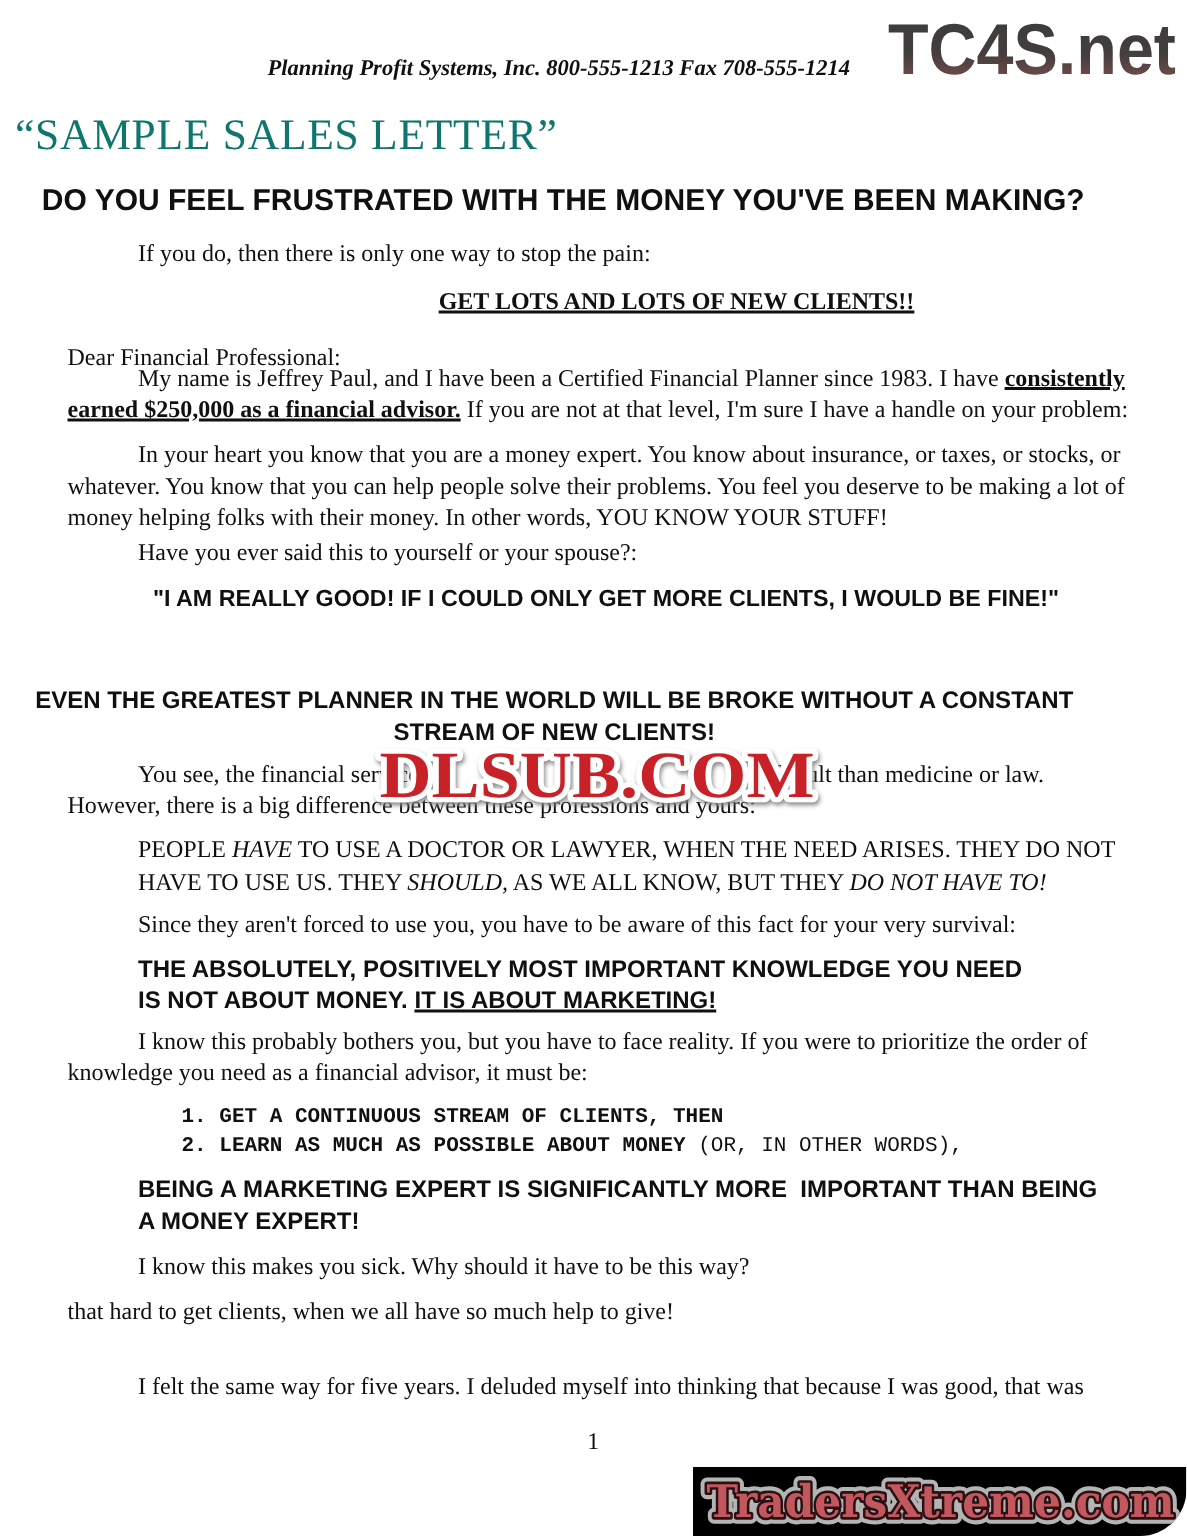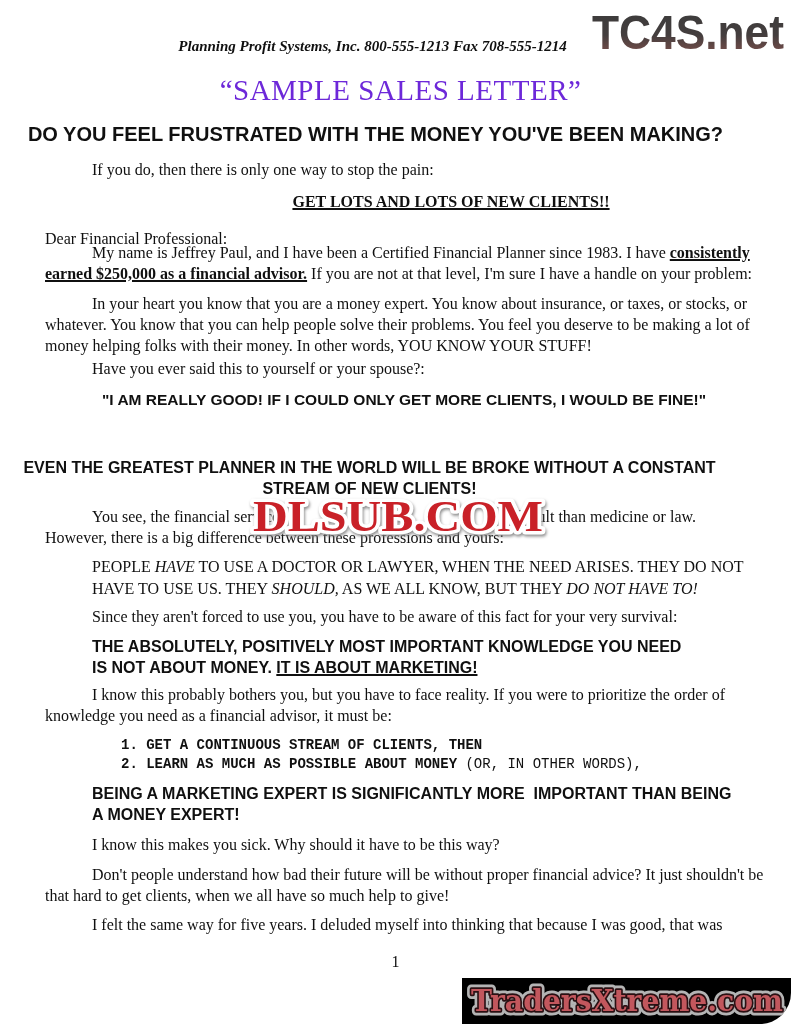--- a/index.html
+++ b/index.html
@@ -1,21 +1,21 @@
 <!DOCTYPE html>
 <html><head>
 <meta charset="utf-8">
 <style>
   html,body{margin:0;padding:0;background:#fff;}
   .page{position:relative;width:791px;height:1024px;background:#ffffff;overflow:hidden;
         font-family:"Liberation Serif",serif;color:#101010;border-radius:31px;}
   .letterhead{position:absolute;top:38px;left:-46px;right:0;text-align:center;
         font-style:italic;font-weight:bold;font-size:15px;}
-  .title{position:absolute;top:74px;left:10px;right:0;text-align:center;
-        font-size:29px;color:#6d28d9;letter-spacing:.5px;}
+  .title{position:absolute;top:74px;left:10px;right:0;text-align:left;
+        font-size:29px;color:#0f766e;letter-spacing:.5px;}
   .headline{position:absolute;top:123px;left:-40px;right:0;text-align:center;
         font-family:"Liberation Sans",sans-serif;font-weight:bold;font-size:20px;}
   .body{position:absolute;left:45px;right:46px;font-size:16px;line-height:21px;}
   .ln{white-space:pre;}
   .ind{text-indent:47px;}
   .bu{font-weight:bold;text-decoration:underline;text-decoration-thickness:1.5px;}
   .subhead{position:absolute;top:193px;left:111px;right:0;text-align:center;
         font-family:Liberation Serif, serif;font-weight:bold;font-size:16px;
         text-decoration:underline;text-decoration-thickness:2px;}
   .quote{position:absolute;top:391px;left:102px;
@@ -105,21 +105,20 @@
   </div>
 
   <div class="shout2">
     <div class="ln">BEING A MARKETING EXPERT IS SIGNIFICANTLY MORE  IMPORTANT THAN BEING</div>
     <div class="ln">A MONEY EXPERT!</div>
   </div>
 
   <div class="body ind" style="top:834px">I know this makes you sick. Why should it have to be this way?</div>
 
   <div class="body" style="top:864px">
-    <div class="ln ind">Don't people understand how bad their future will be without proper financial advice? It just shouldn't be</div>
     <div class="ln">that hard to get clients, when we all have so much help to give!</div>
   </div>
 
   <div class="body ind" style="top:914px">I felt the same way for five years. I deluded myself into thinking that because I was good, that was</div>
 
   <div class="pagenum">1</div>
 
   <svg class="wm-tc4s" width="202" height="60">
     <defs>
       <linearGradient id="tcg" x1="0" y1="0" x2="0" y2="1">

